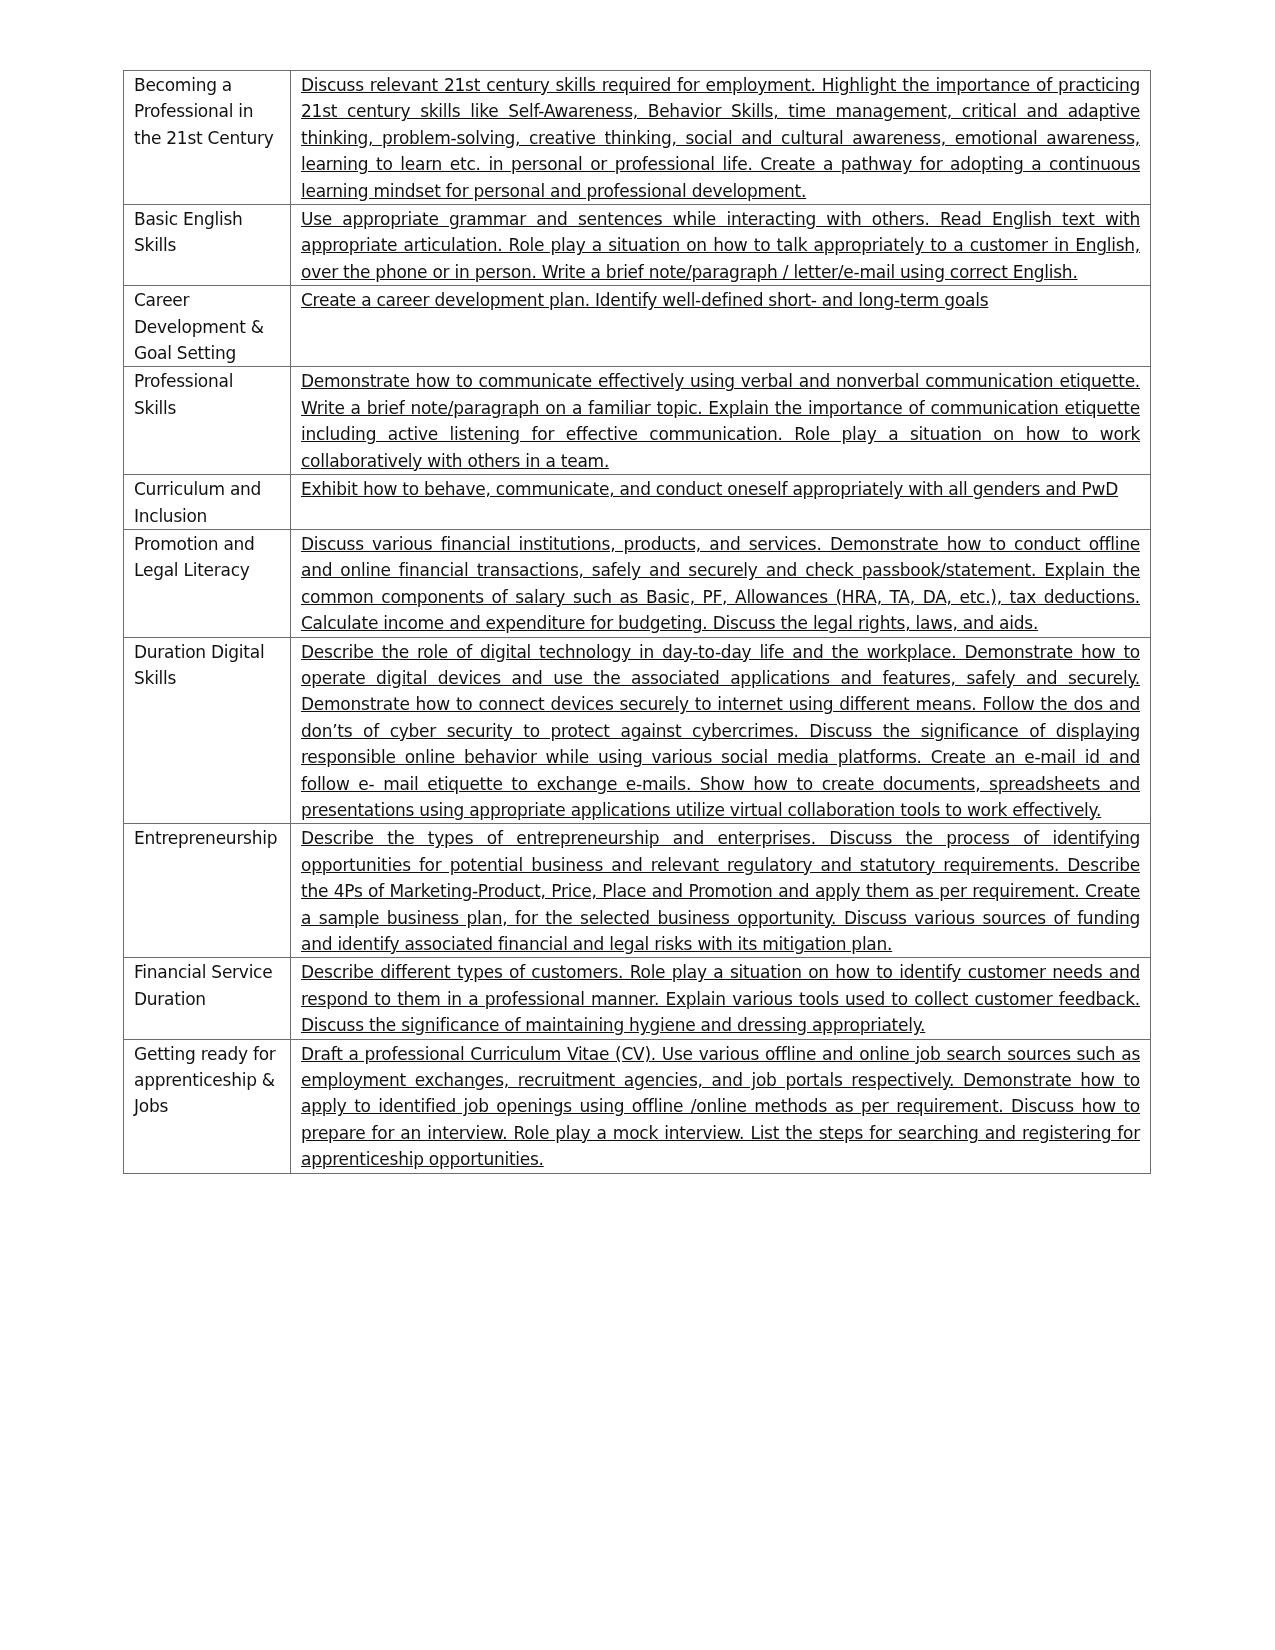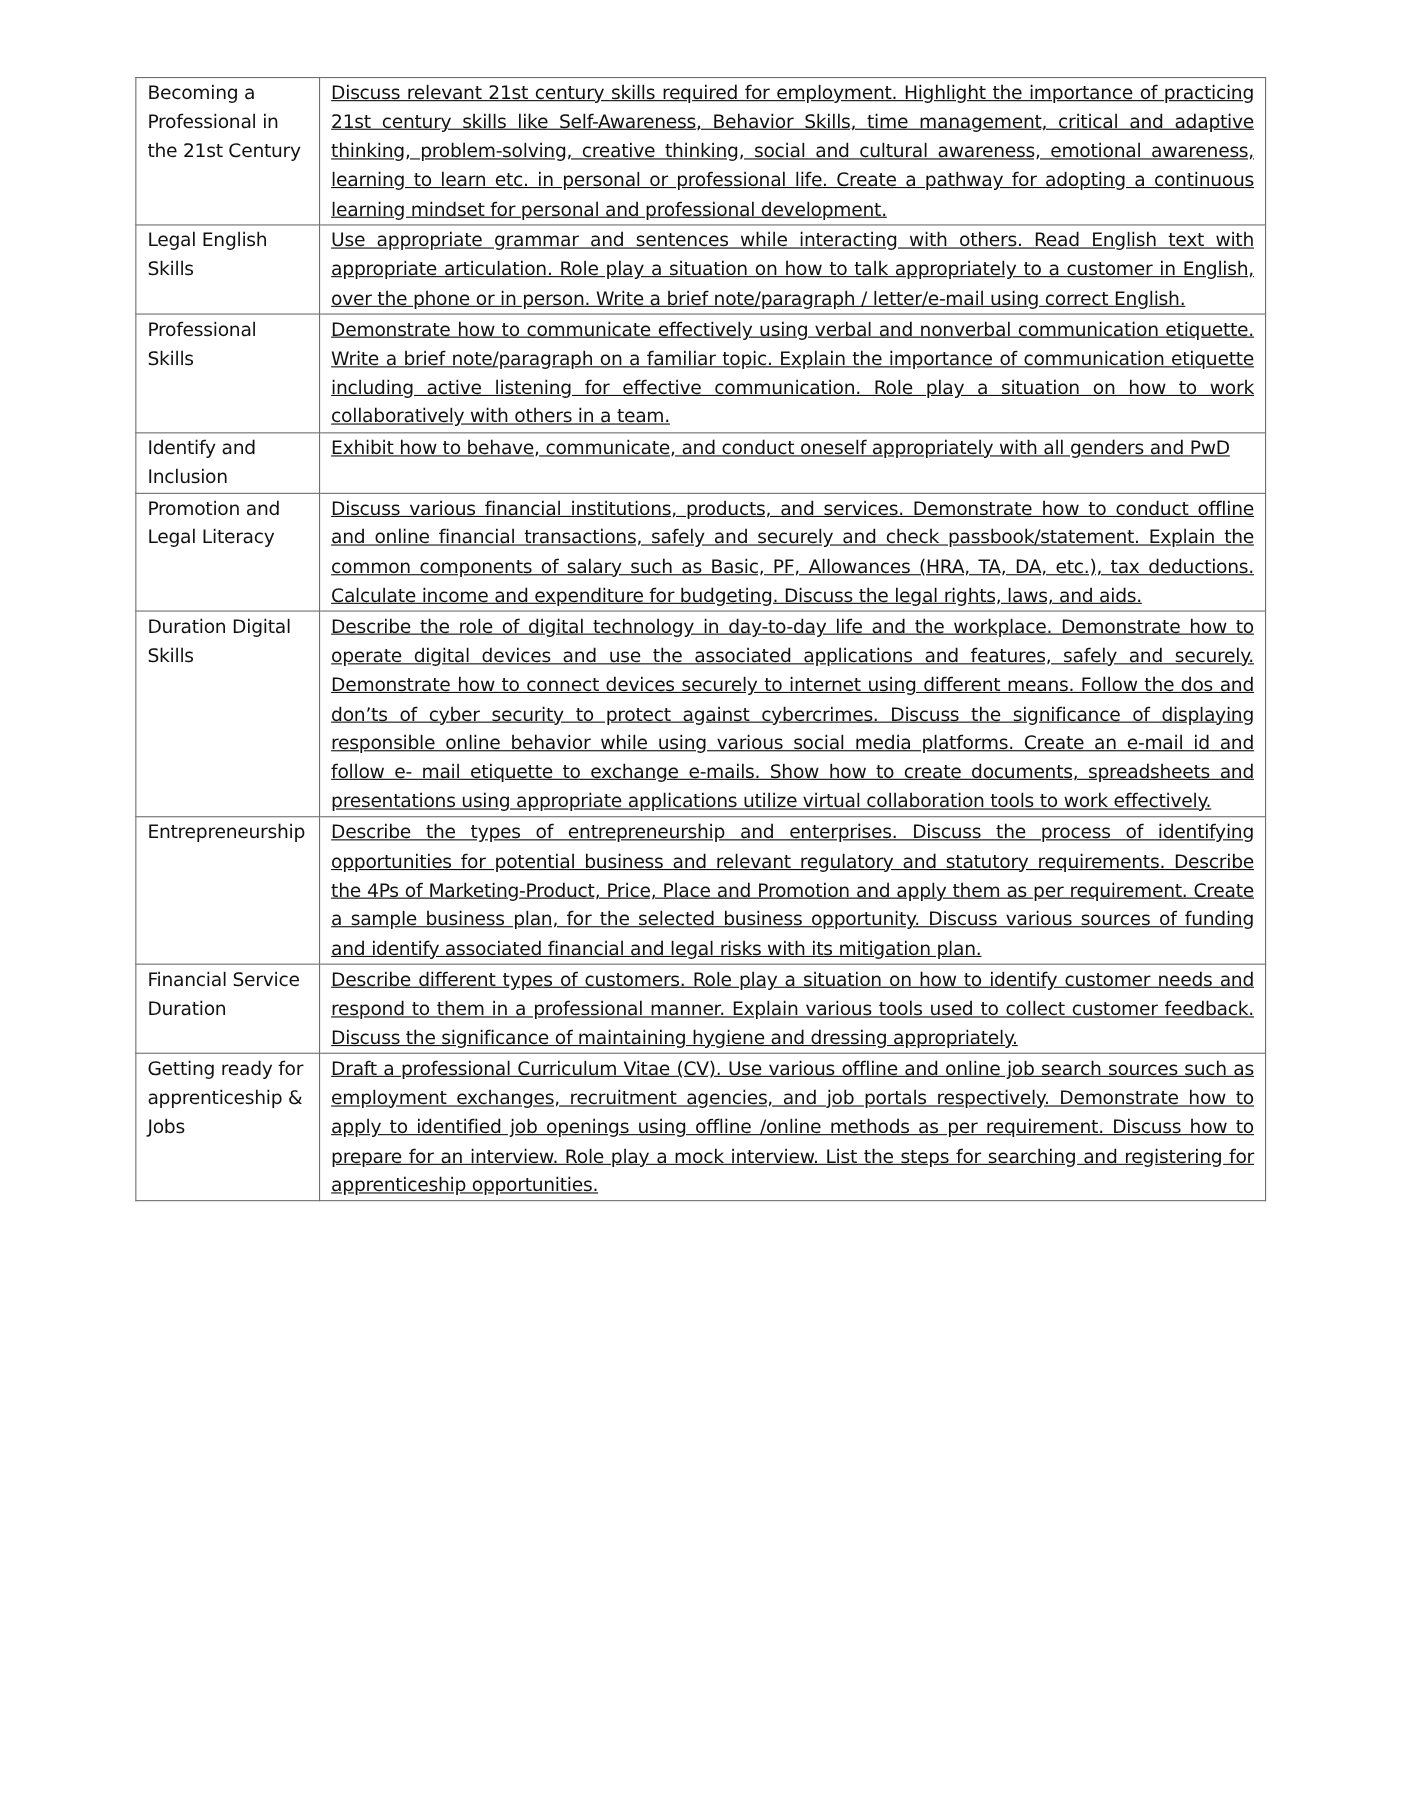--- a/index.html
+++ b/index.html
@@ -21,29 +21,33 @@
 <body>
 
 <div class="page">
   <table class="syllabus">
     <tbody>
       <tr>
         <td class="topic">Becoming a Professional in the 21st Century</td>
         <td class="desc">Discuss relevant 21st century skills required for employment. Highlight the importance of practicing 21st century skills like Self-Awareness, Behavior Skills, time management, critical and adaptive thinking, problem-solving, creative thinking, social and cultural awareness, emotional awareness, learning to learn etc. in personal or professional life. Create a pathway for adopting a continuous learning mindset for personal and professional development.</td>
       </tr>
       <tr>
-        <td class="topic">Legal English Skills</td>
+        <td class="topic">Basic English Skills</td>
         <td class="desc">Use appropriate grammar and sentences while interacting with others. Read English text with appropriate articulation. Role play a situation on how to talk appropriately to a customer in English, over the phone or in person. Write a brief note/paragraph / letter/e-mail using correct English.</td>
+      </tr>
+      <tr>
+        <td class="topic">Career Development &amp; Goal Setting</td>
+        <td class="desc">Create a career development plan. Identify well-defined short- and long-term goals</td>
       </tr>
       <tr>
         <td class="topic">Professional Skills</td>
         <td class="desc">Demonstrate how to communicate effectively using verbal and nonverbal communication etiquette. Write a brief note/paragraph on a familiar topic. Explain the importance of communication etiquette including active listening for effective communication. Role play a situation on how to work collaboratively with others in a team.</td>
       </tr>
       <tr>
-        <td class="topic">Identify and Inclusion</td>
+        <td class="topic">Curriculum and Inclusion</td>
         <td class="desc">Exhibit how to behave, communicate, and conduct oneself appropriately with all genders and PwD</td>
       </tr>
       <tr>
         <td class="topic">Promotion and Legal Literacy</td>
         <td class="desc">Discuss various financial institutions, products, and services. Demonstrate how to conduct offline and online financial transactions, safely and securely and check passbook/statement. Explain the common components of salary such as Basic, PF, Allowances (HRA, TA, DA, etc.), tax deductions. Calculate income and expenditure for budgeting. Discuss the legal rights, laws, and aids.</td>
       </tr>
       <tr>
         <td class="topic">Duration Digital Skills</td>
         <td class="desc">Describe the role of digital technology in day-to-day life and the workplace. Demonstrate how to operate digital devices and use the associated applications and features, safely and securely. Demonstrate how to connect devices securely to internet using different means. Follow the dos and don’ts of cyber security to protect against cybercrimes. Discuss the significance of displaying responsible online behavior while using various social media platforms. Create an e-mail id and follow e- mail etiquette to exchange e-mails. Show how to create documents, spreadsheets and presentations using appropriate applications utilize virtual collaboration tools to work effectively.</td>
       </tr>

